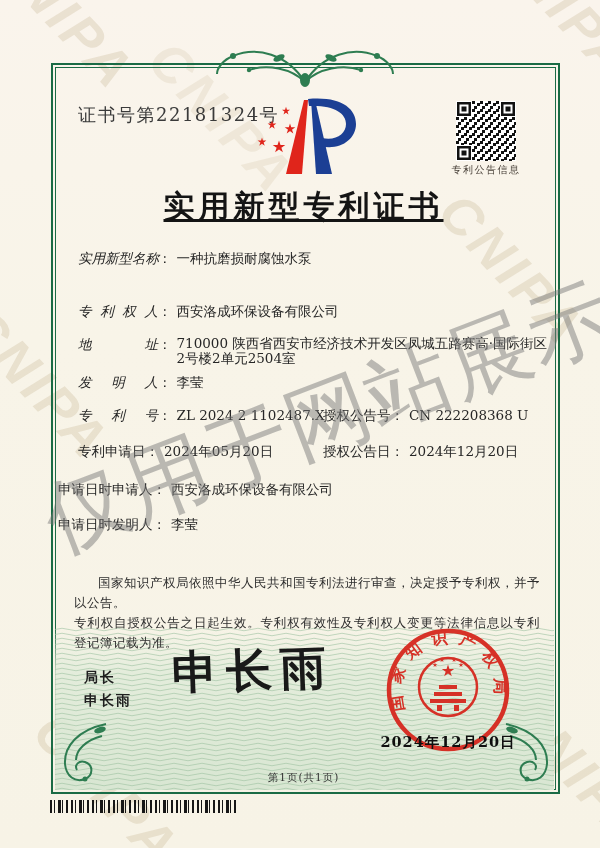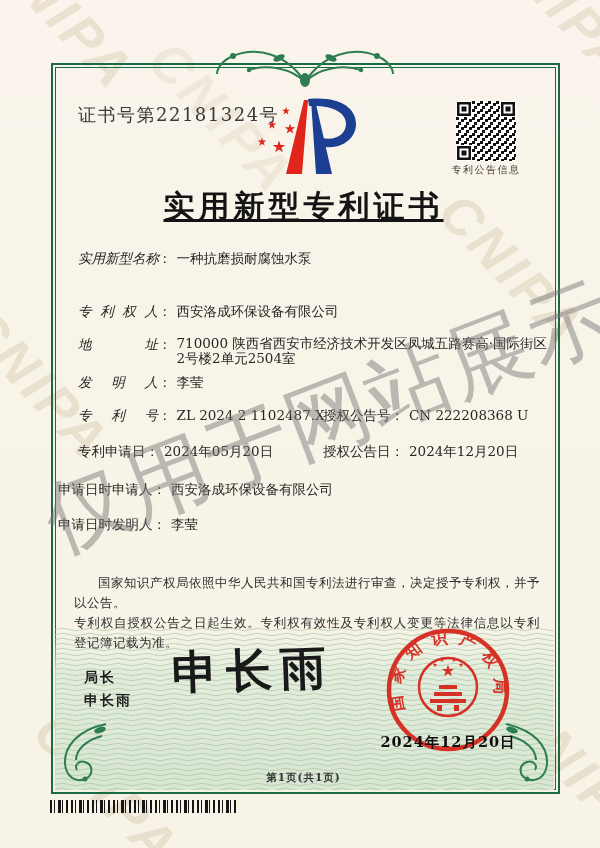--- a/index.html
+++ b/index.html
@@ -56,21 +56,21 @@
   .autograph { position:absolute; left:172px; top:640px; z-index:3; font-size:46px;
                font-weight:600; color:#191919; letter-spacing:8px;
                transform:rotate(-2deg); }
 
   
   .seal { position:absolute; left:383px; top:625px; z-index:3; opacity:0.95; }
   .seal-date { position:absolute; left:378px; top:733px; width:140px; text-align:center;
                z-index:4; font-size:14.5px; font-weight:bold; color:#0f0f0f; letter-spacing:1px; }
 
   .footer { position:absolute; left:51px; top:771px; width:505px; text-align:center;
-            font-size:10.5px; color:#333; z-index:3; letter-spacing:1px;font-weight:bold; }
+            font-size:10.5px; color:#333; z-index:3; letter-spacing:1px; }
 
   .barcode { position:absolute; left:50px; top:800px; width:186px; height:13px; z-index:2;
              background:repeating-linear-gradient(90deg,
                #161616 0 2px, transparent 2px 4px,
                #161616 4px 5px, transparent 5px 8px,
                #161616 8px 11px, transparent 11px 12px,
                #161616 12px 13px, transparent 13px 16px,
                #161616 16px 18px, transparent 18px 21px); }
 
   

